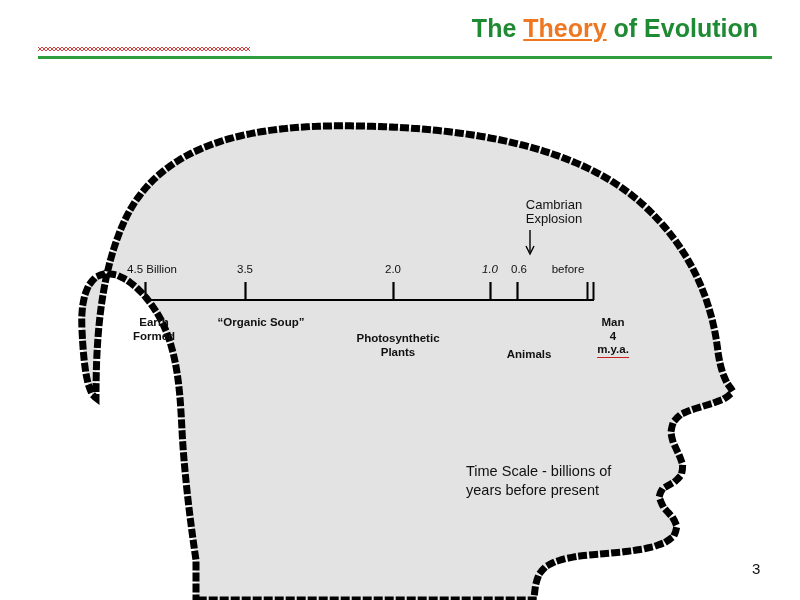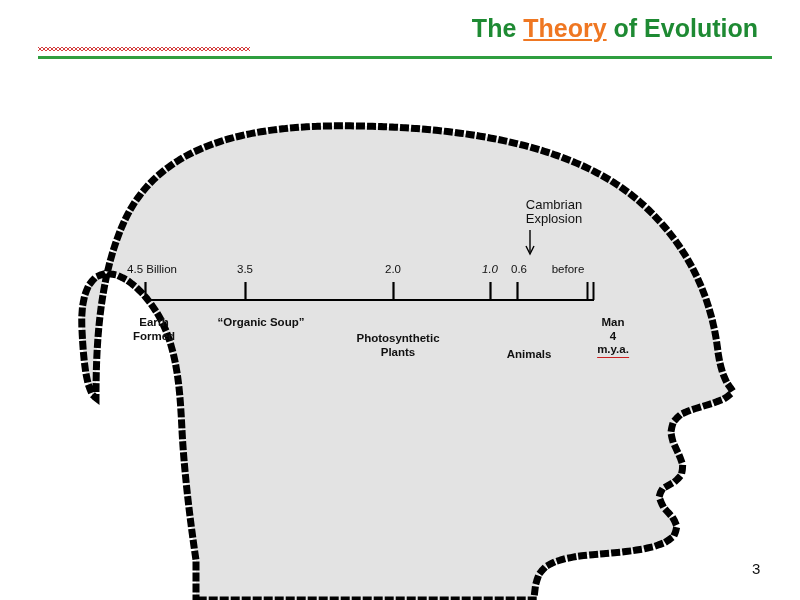--- a/index.html
+++ b/index.html
@@ -228,16 +228,18 @@
     <div>Animals</div>
   </div>
 
   <div class="tl-sub" style="left:589px; top:316px;margin-left:24px;">
     <div>Man</div>
     <div>4</div>
     <div><span class="mya-line">m.y.a.</span></div>
   </div>
 
   <div id="caption">
+    <div>Time Scale - billions of</div>
+    <div>years before present</div>
   </div>
 
   <div id="page-number">3</div>
 </div>
 
 </body></html>

